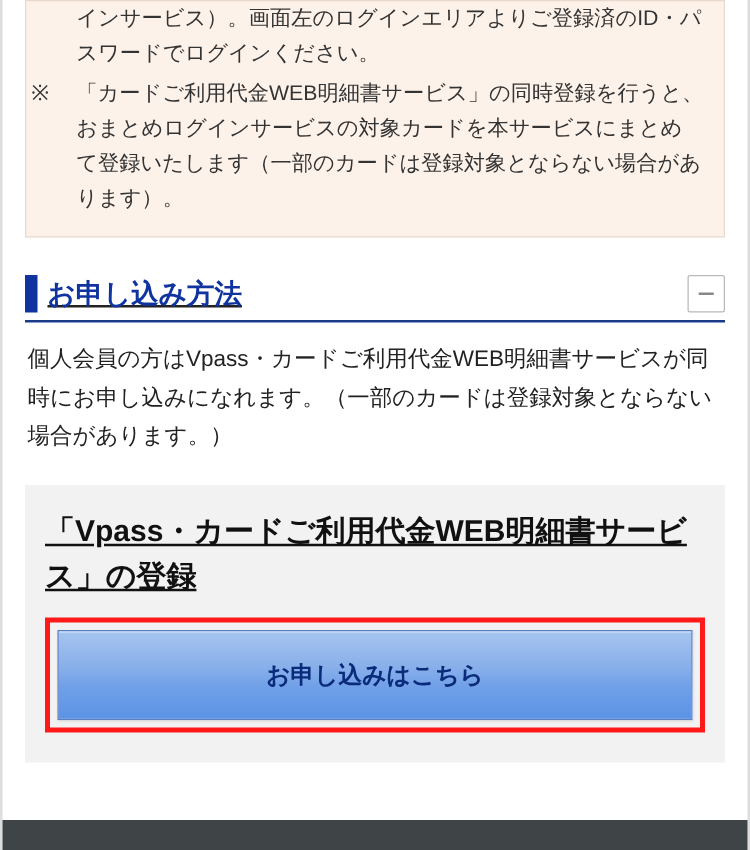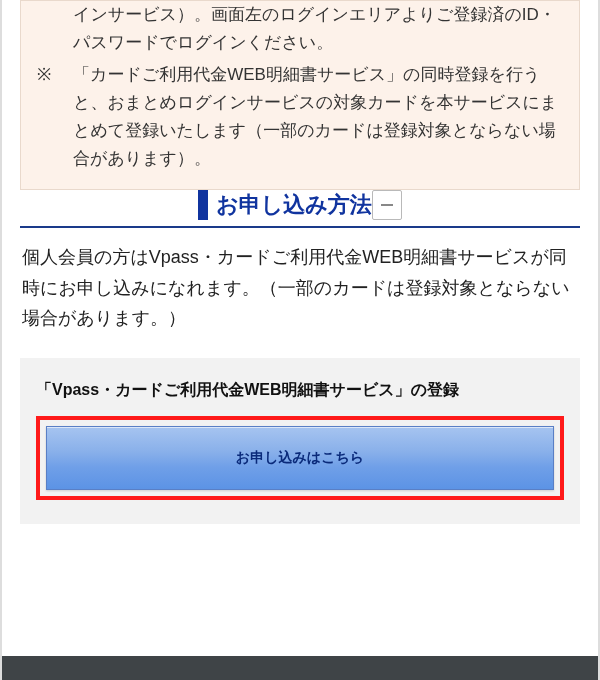--- a/index.html
+++ b/index.html
@@ -16,42 +16,44 @@
       border-left: 2px solid #ddd;
       border-right: 2px solid #ddd;
       height: 100%;
       padding: 0 18px;
       display: flex;
       flex-direction: column;
     }
     .notice-box {
       background: #fdf2ea;
       border: 1px solid #e9d9cc;
-      padding: 0 16px 16px 16px;
+      padding: 0 16px 16px 4px;
       font-size: 17px;
       line-height: 1.65;
       color: #333;
     }
     .notice-item {
       display: flex;
       margin-top: 0;
     }
     .notice-item + .notice-item { margin-top: 4px; }
     .notice-marker {
       flex: 0 0 36px;
       white-space: nowrap;
     }
     .notice-text { flex: 1; }
     .section-header {
       display: flex;
       align-items: center;
-      justify-content: center;
+      justify-content: space-between;
+      margin-top: 30px;
       border-bottom: 2px solid #1a3a8a;
       padding-bottom: 6px;
       position: relative;
+      text-decoration: underline;
     }
     .section-title {
       display: flex;
       align-items: center;
       font-size: 22px;
       font-weight: 700;
       color: #10349f;
     }
     .section-accent {
       width: 10px;
@@ -76,37 +78,38 @@
       line-height: 1.7;
       color: #222;
       padding: 14px 2px 0 2px;
     }
     .registration-box {
       background: #f2f2f2;
       margin-top: 24px;
       padding: 20px 16px 24px 16px;
     }
     .registration-title {
-      font-size: 16px;
+      font-size: 24px;
       font-weight: 700;
       line-height: 1.5;
       margin-bottom: 14px;
       color: #111;
+      text-decoration: underline;
     }
     .apply-highlight {
       border: 4px solid #ff1a1a;
       padding: 6px;
       background: #f2f2f2;
     }
     .apply-button {
       width: 100%;
       border: 1px solid #5a7fc5;
       background: linear-gradient(to bottom, #a6c4f0 0%, #89b0ea 40%, #6f9fe8 65%, #5c93e5 100%);
       color: #0a2a7a;
-      font-size: 14px;
+      font-size: 19px;
       font-weight: 700;
       padding: 22px 0;
       text-align: center;
       cursor: pointer;
       box-shadow: inset 0 1px 0 rgba(255,255,255,0.6), 0 1px 2px rgba(0,0,0,0.15);
     }
     .footer-bar {
       position: absolute;
       left: 2px;
       right: 2px;

